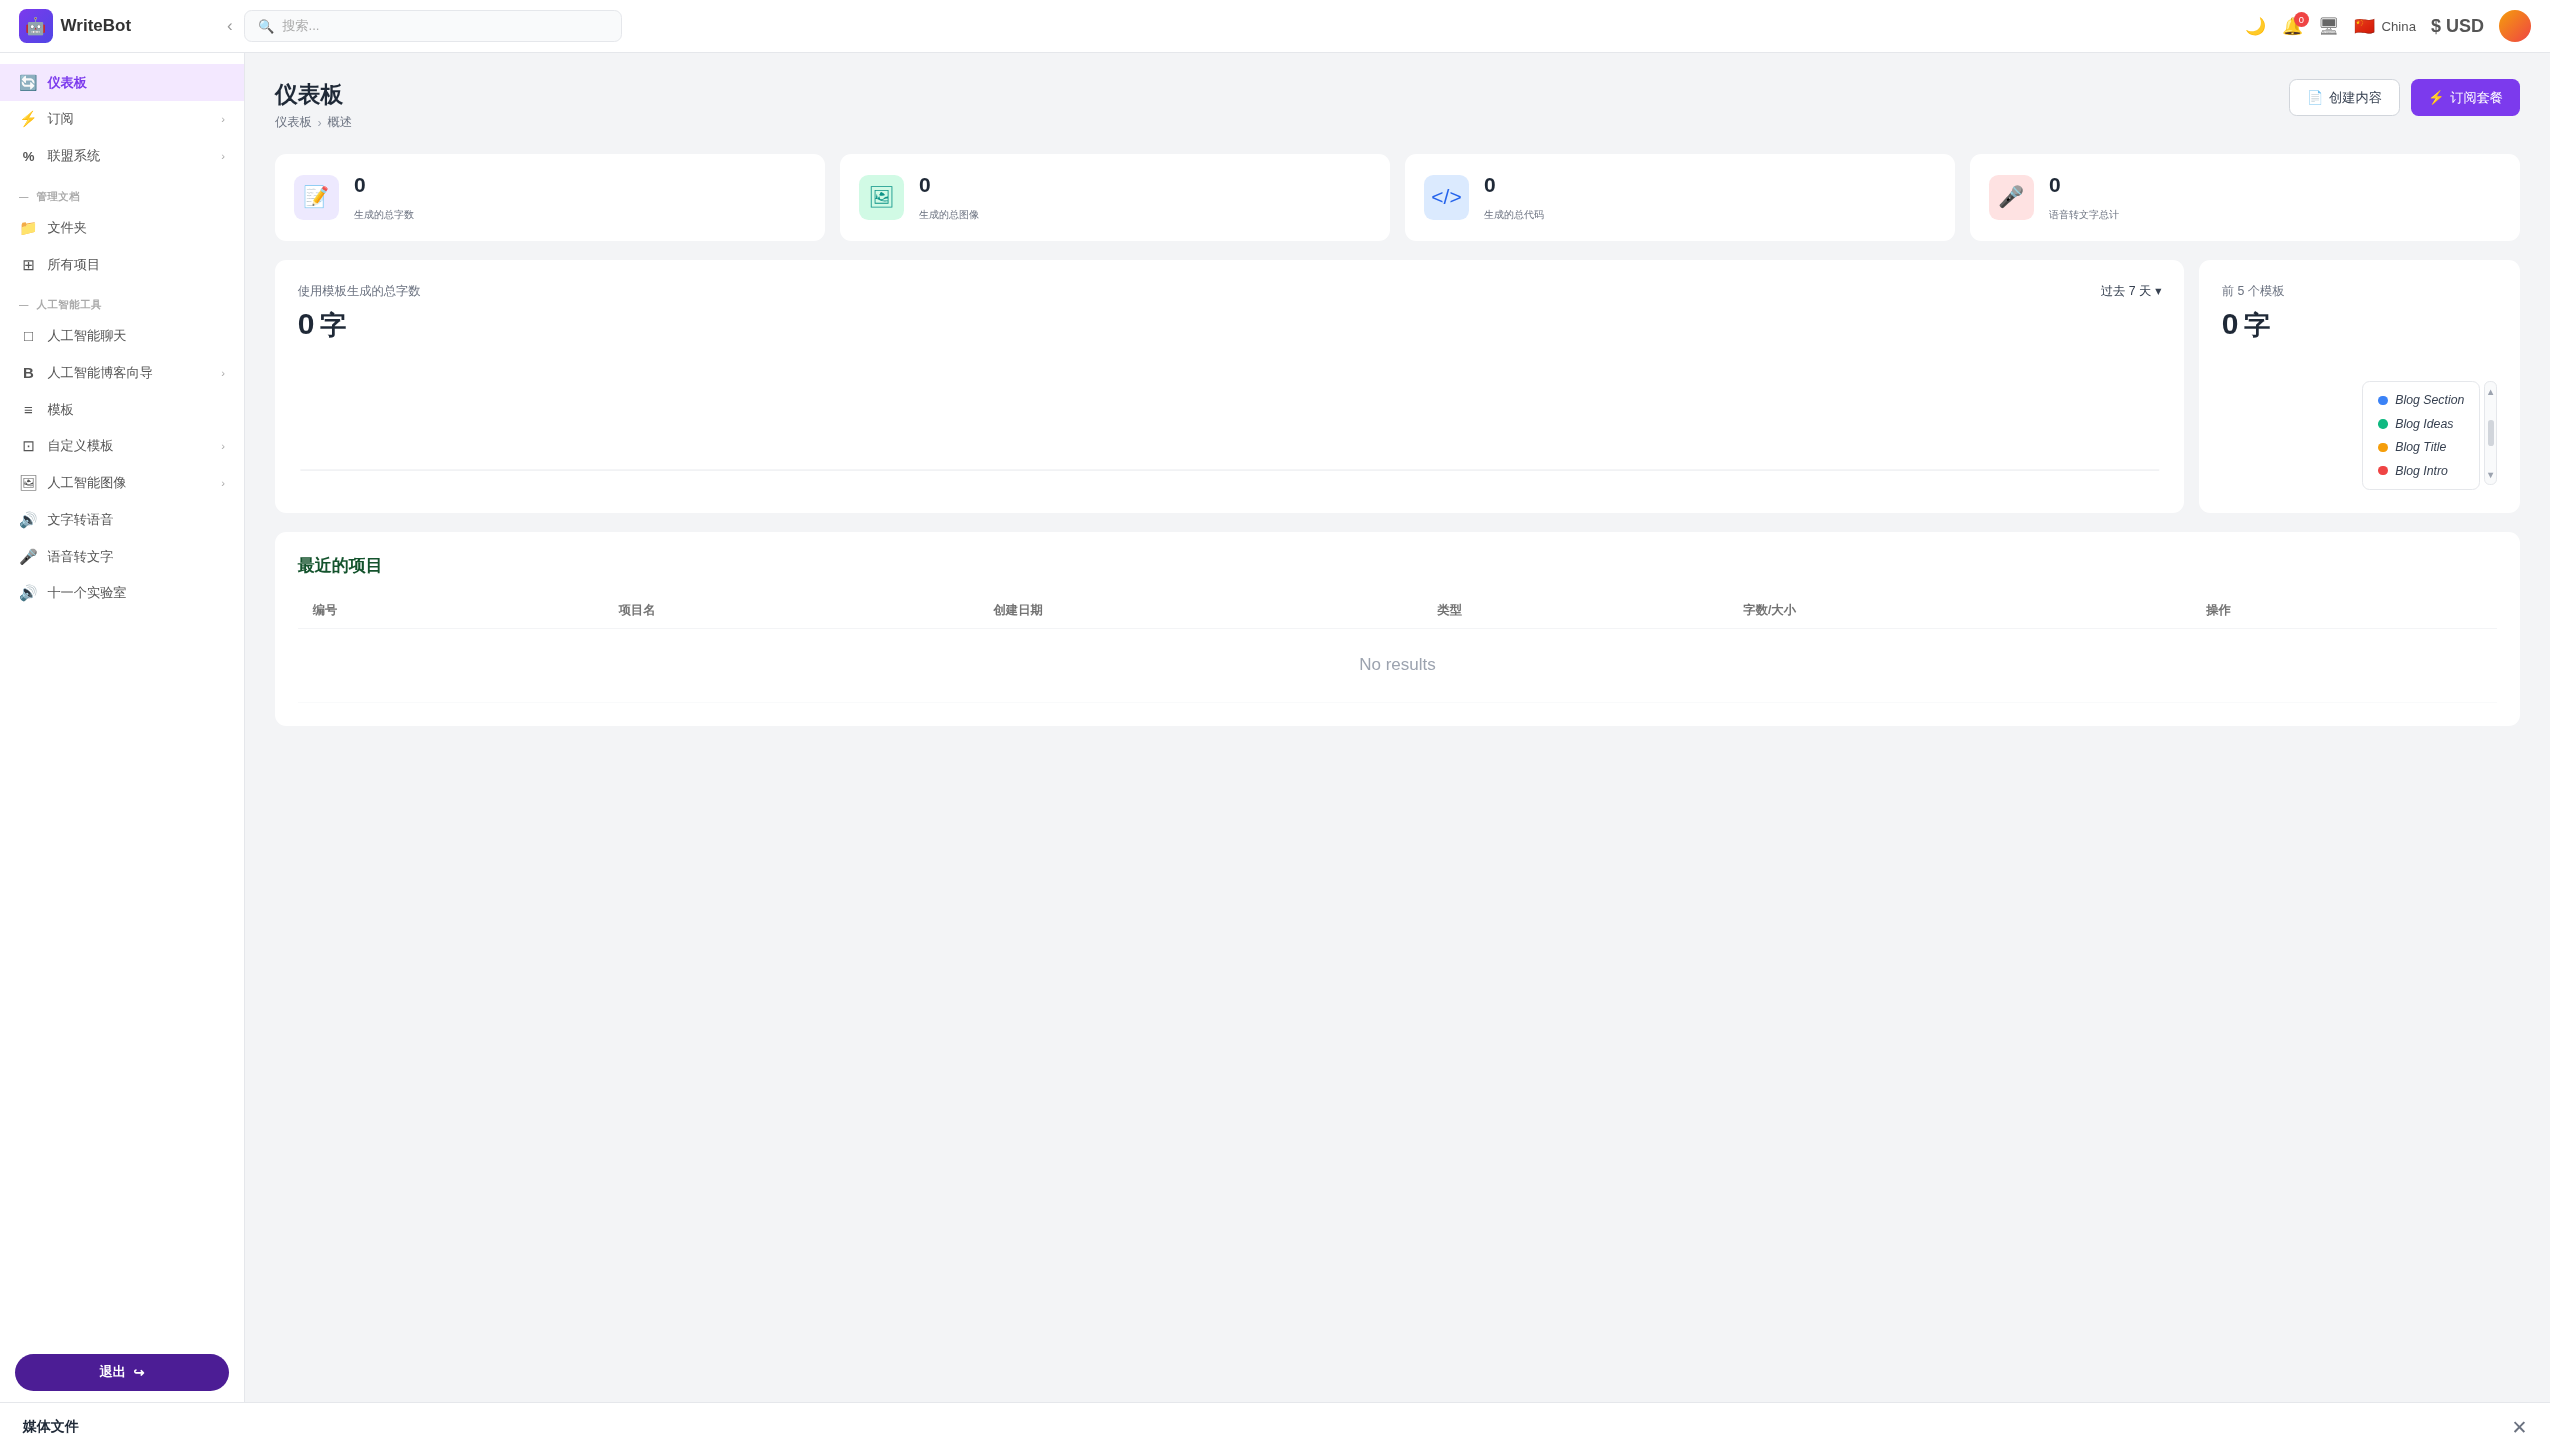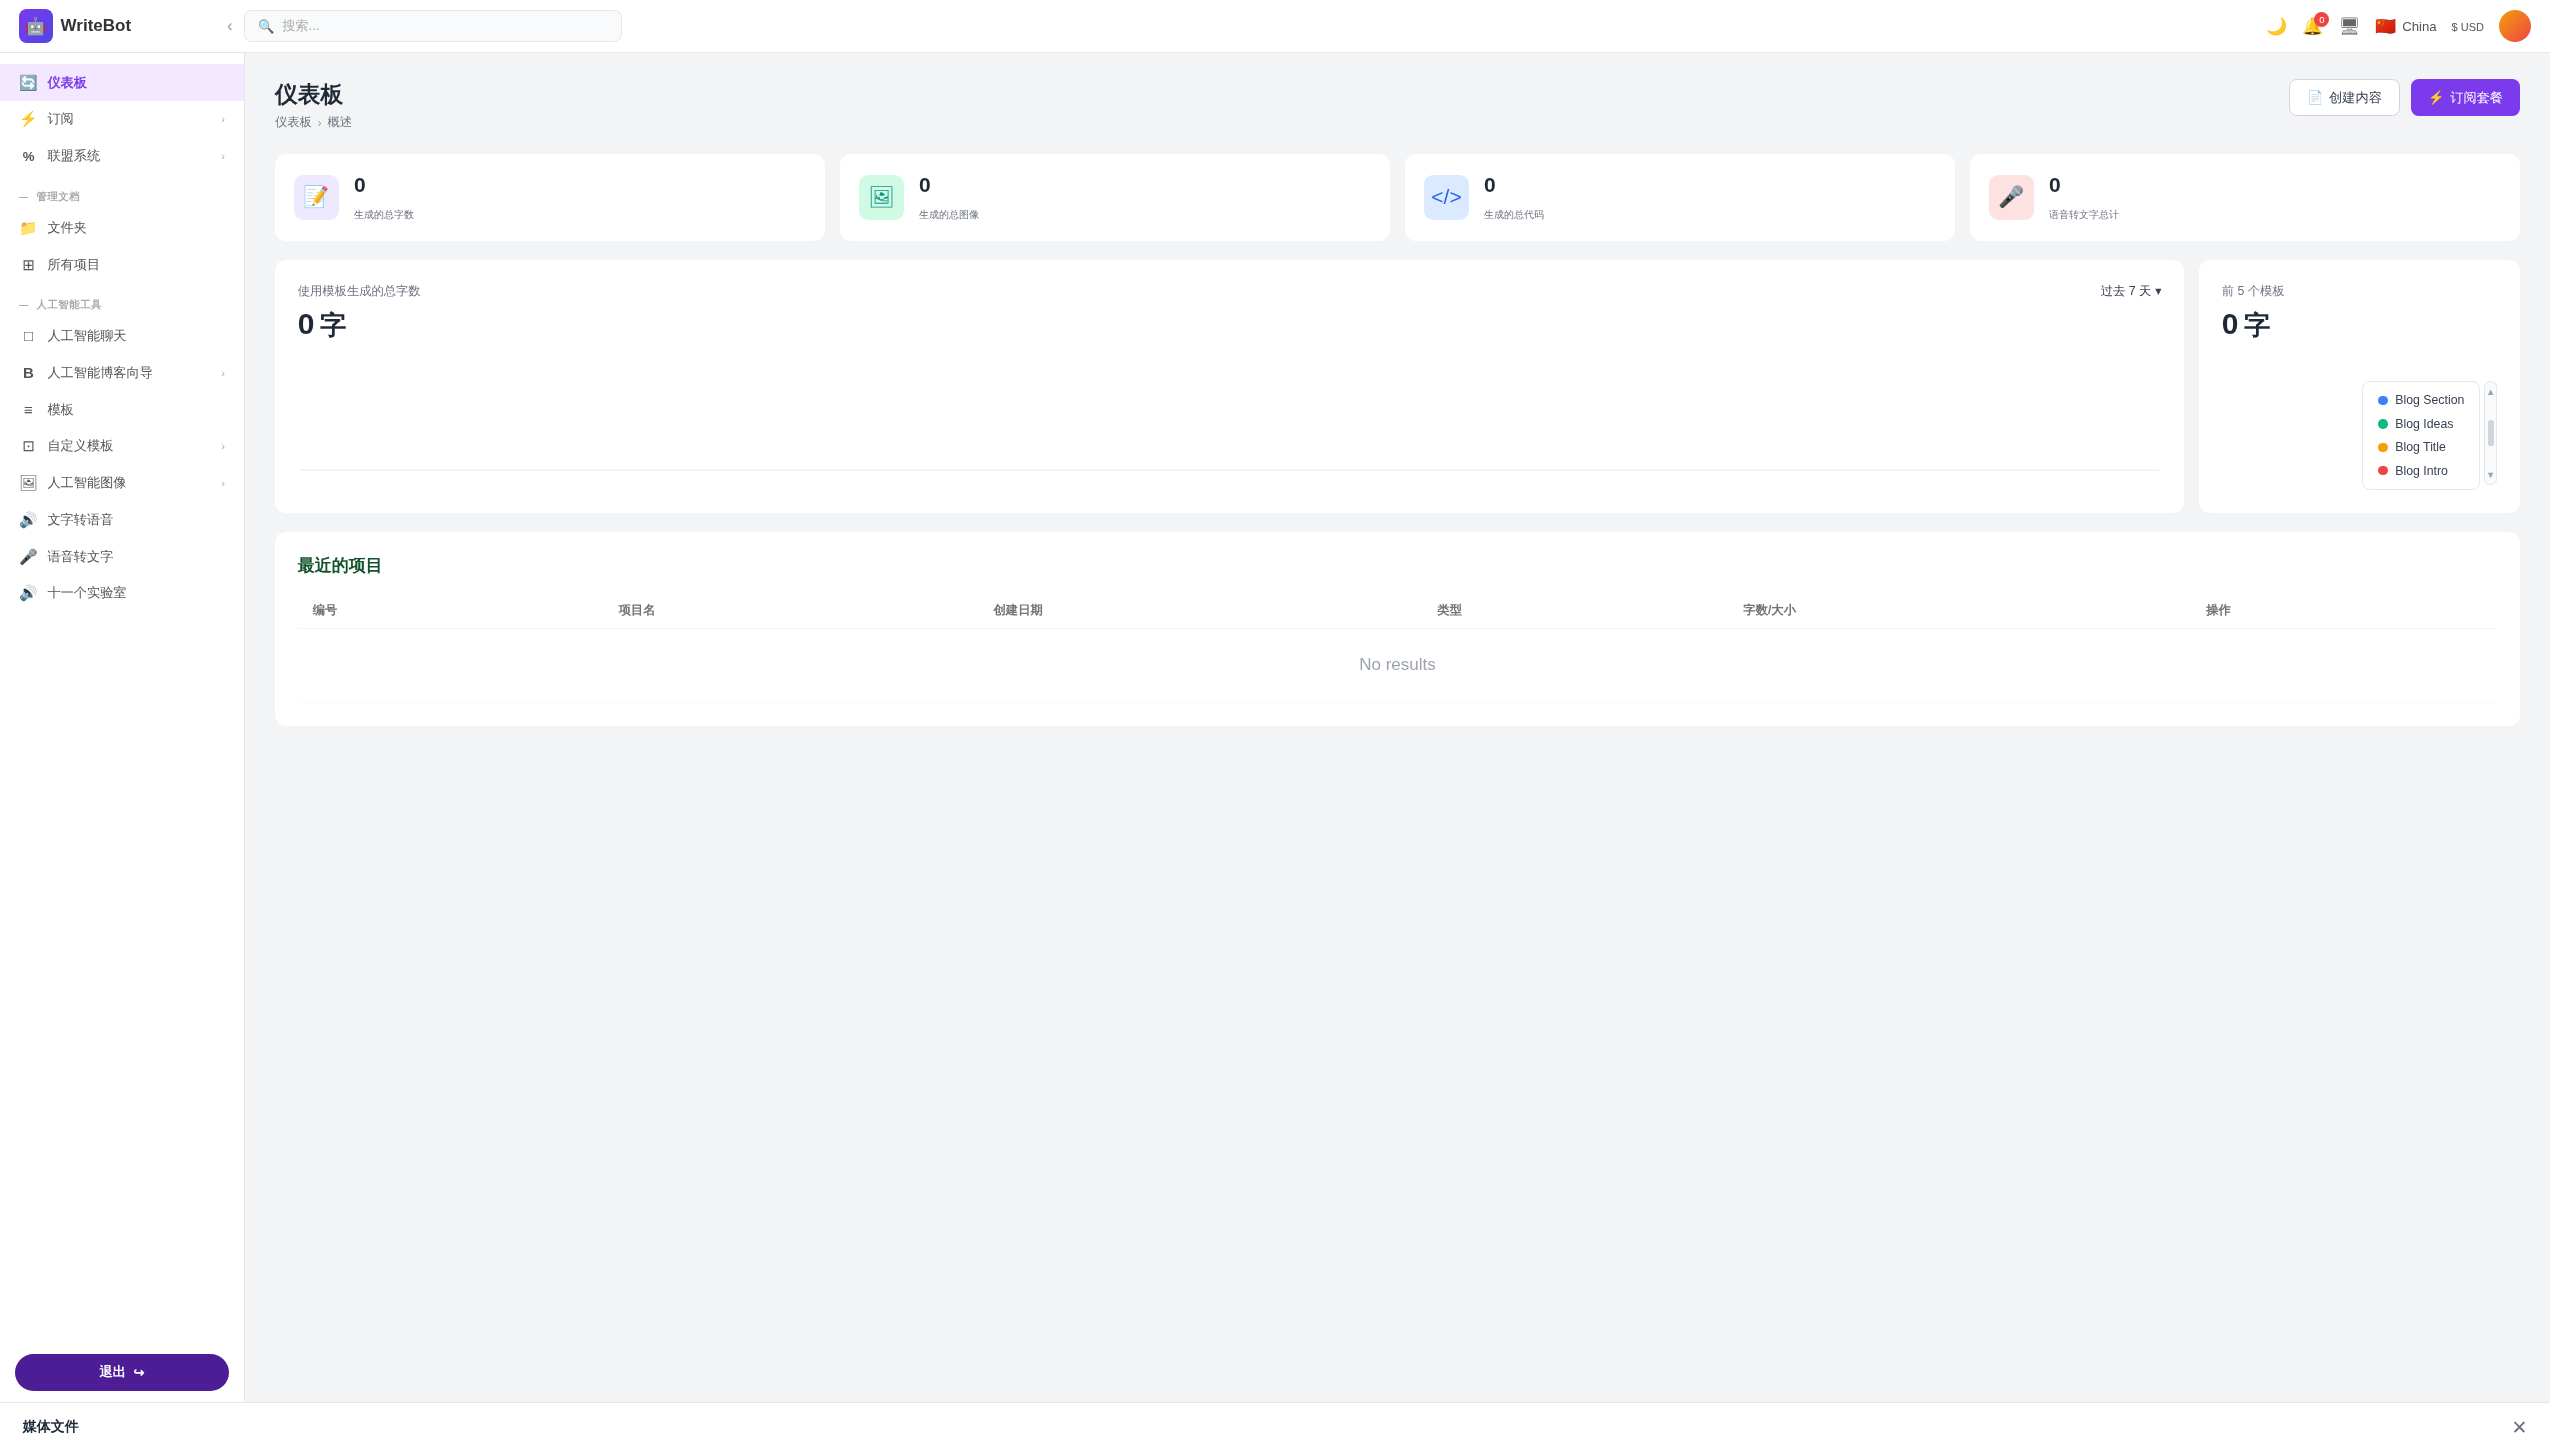--- a/index.html
+++ b/index.html
@@ -79,21 +79,21 @@
 
     
     .panels-row { display: grid; grid-template-columns: 1fr 321px; gap: 15px; margin-bottom: 19px; }
 
     .panel { background: #fff; border-radius: 11.3px; padding: 22.7px; }
     .panel-header { display: flex; justify-content: space-between; align-items: center; margin-bottom: 7.6px; gap: 28px; }
     .panel-title { font-size: 12.3px; color: #6b7280; }
     .panel-dropdown { display: flex; align-items: center; gap: 3.8px; font-size: 12.3px; color: #374151; cursor: pointer; }
     .word-count-big { font-size: 30px; font-weight: 700; color: #1f2937; }
     .word-unit { font-size: 26.4px; font-weight: 700; color: #1f2937; }
-    .legend-item { display: flex; align-items: center; gap: 7.6px; font-size: 12.3px; color: #374151; }
+    .legend-item { display: flex; align-items: center; gap: 7.6px; font-size: 12.3px; color: #374151; font-style: italic; }
     .legend-dot { width: 9.4px; height: 9.4px; border-radius: 50%; flex-shrink: 0; }
 
     
     .recent-section { background: #fff; border-radius: 11.3px; padding: 22.7px; }
     .section-title { font-size: 17px; font-weight: 700; color: #14532d; margin-bottom: 15px; }
     .table { width: 100%; border-collapse: collapse; }
     .table th { text-align: left; padding: 9.4px 15px; color: #737373; font-weight: 600; font-size: 12.3px; border-bottom: 0.9px solid #f3f4f6; }
     .table td { padding: 13.2px 15px; color: #374151; font-size: 17px; border-bottom: 0.9px solid #f9fafb; }
     .table .no-results { text-align: center; color: #9ca3af; padding: 26.4px; }
     .results-info { font-size: 12.3px; color: #9ca3af; margin-top: 11.3px; }
@@ -125,21 +125,21 @@
     <div class="nav-icon" style="position:relative;">
       🔔
       <span class="nav-badge">0</span>
     </div>
     <div class="nav-icon">🖥</div>
     <div style="display:flex; align-items:center; gap:5.7px; cursor:pointer;">
       <span style="font-size:17px;">🇨🇳</span>
       <span style="font-size:13.2px;color:#555;">China</span>
     </div>
     <div style="cursor:pointer;">
-      <span style="font-size:11px;color:#555;font-weight:400;">$ USD</span>
+      <span style="font-size:18px;color:#555;font-weight:700;">$ USD</span>
     </div>
     <div class="nav-avatar"></div>
   </div>
 </nav>
 
 <div class="body-layout">
 
   <aside class="sidebar">
     <div class="sidebar-nav">
 

